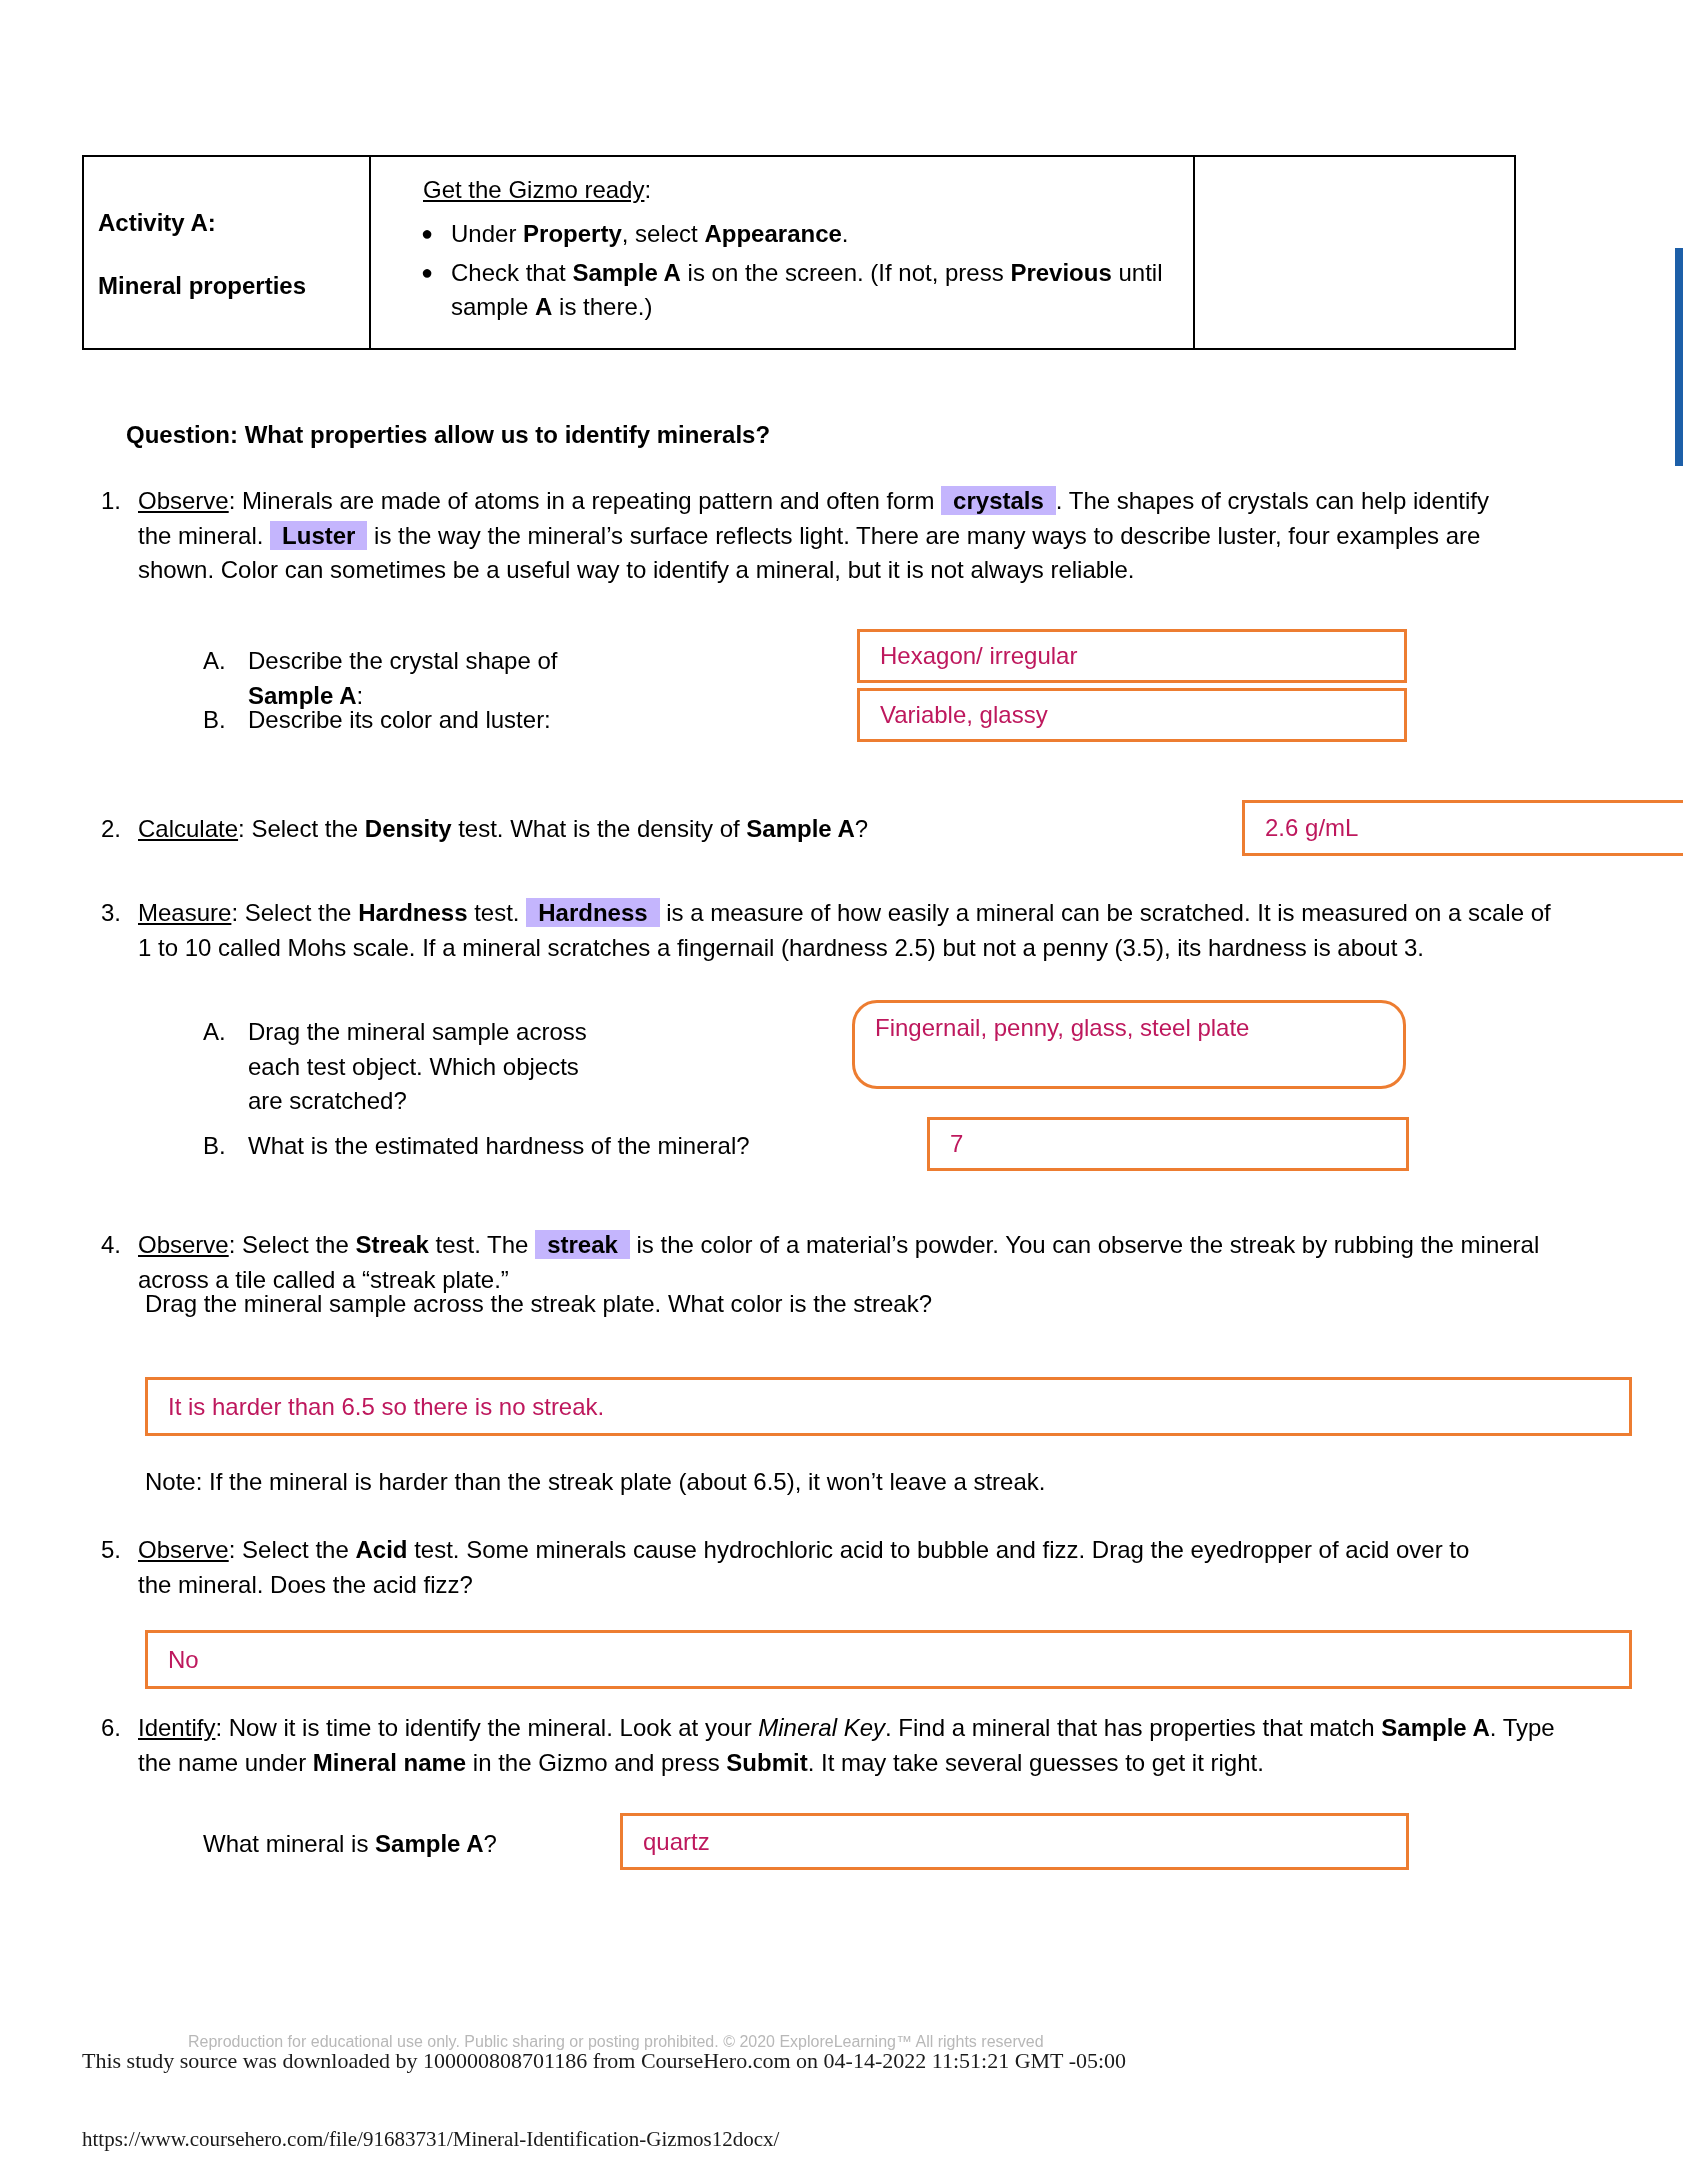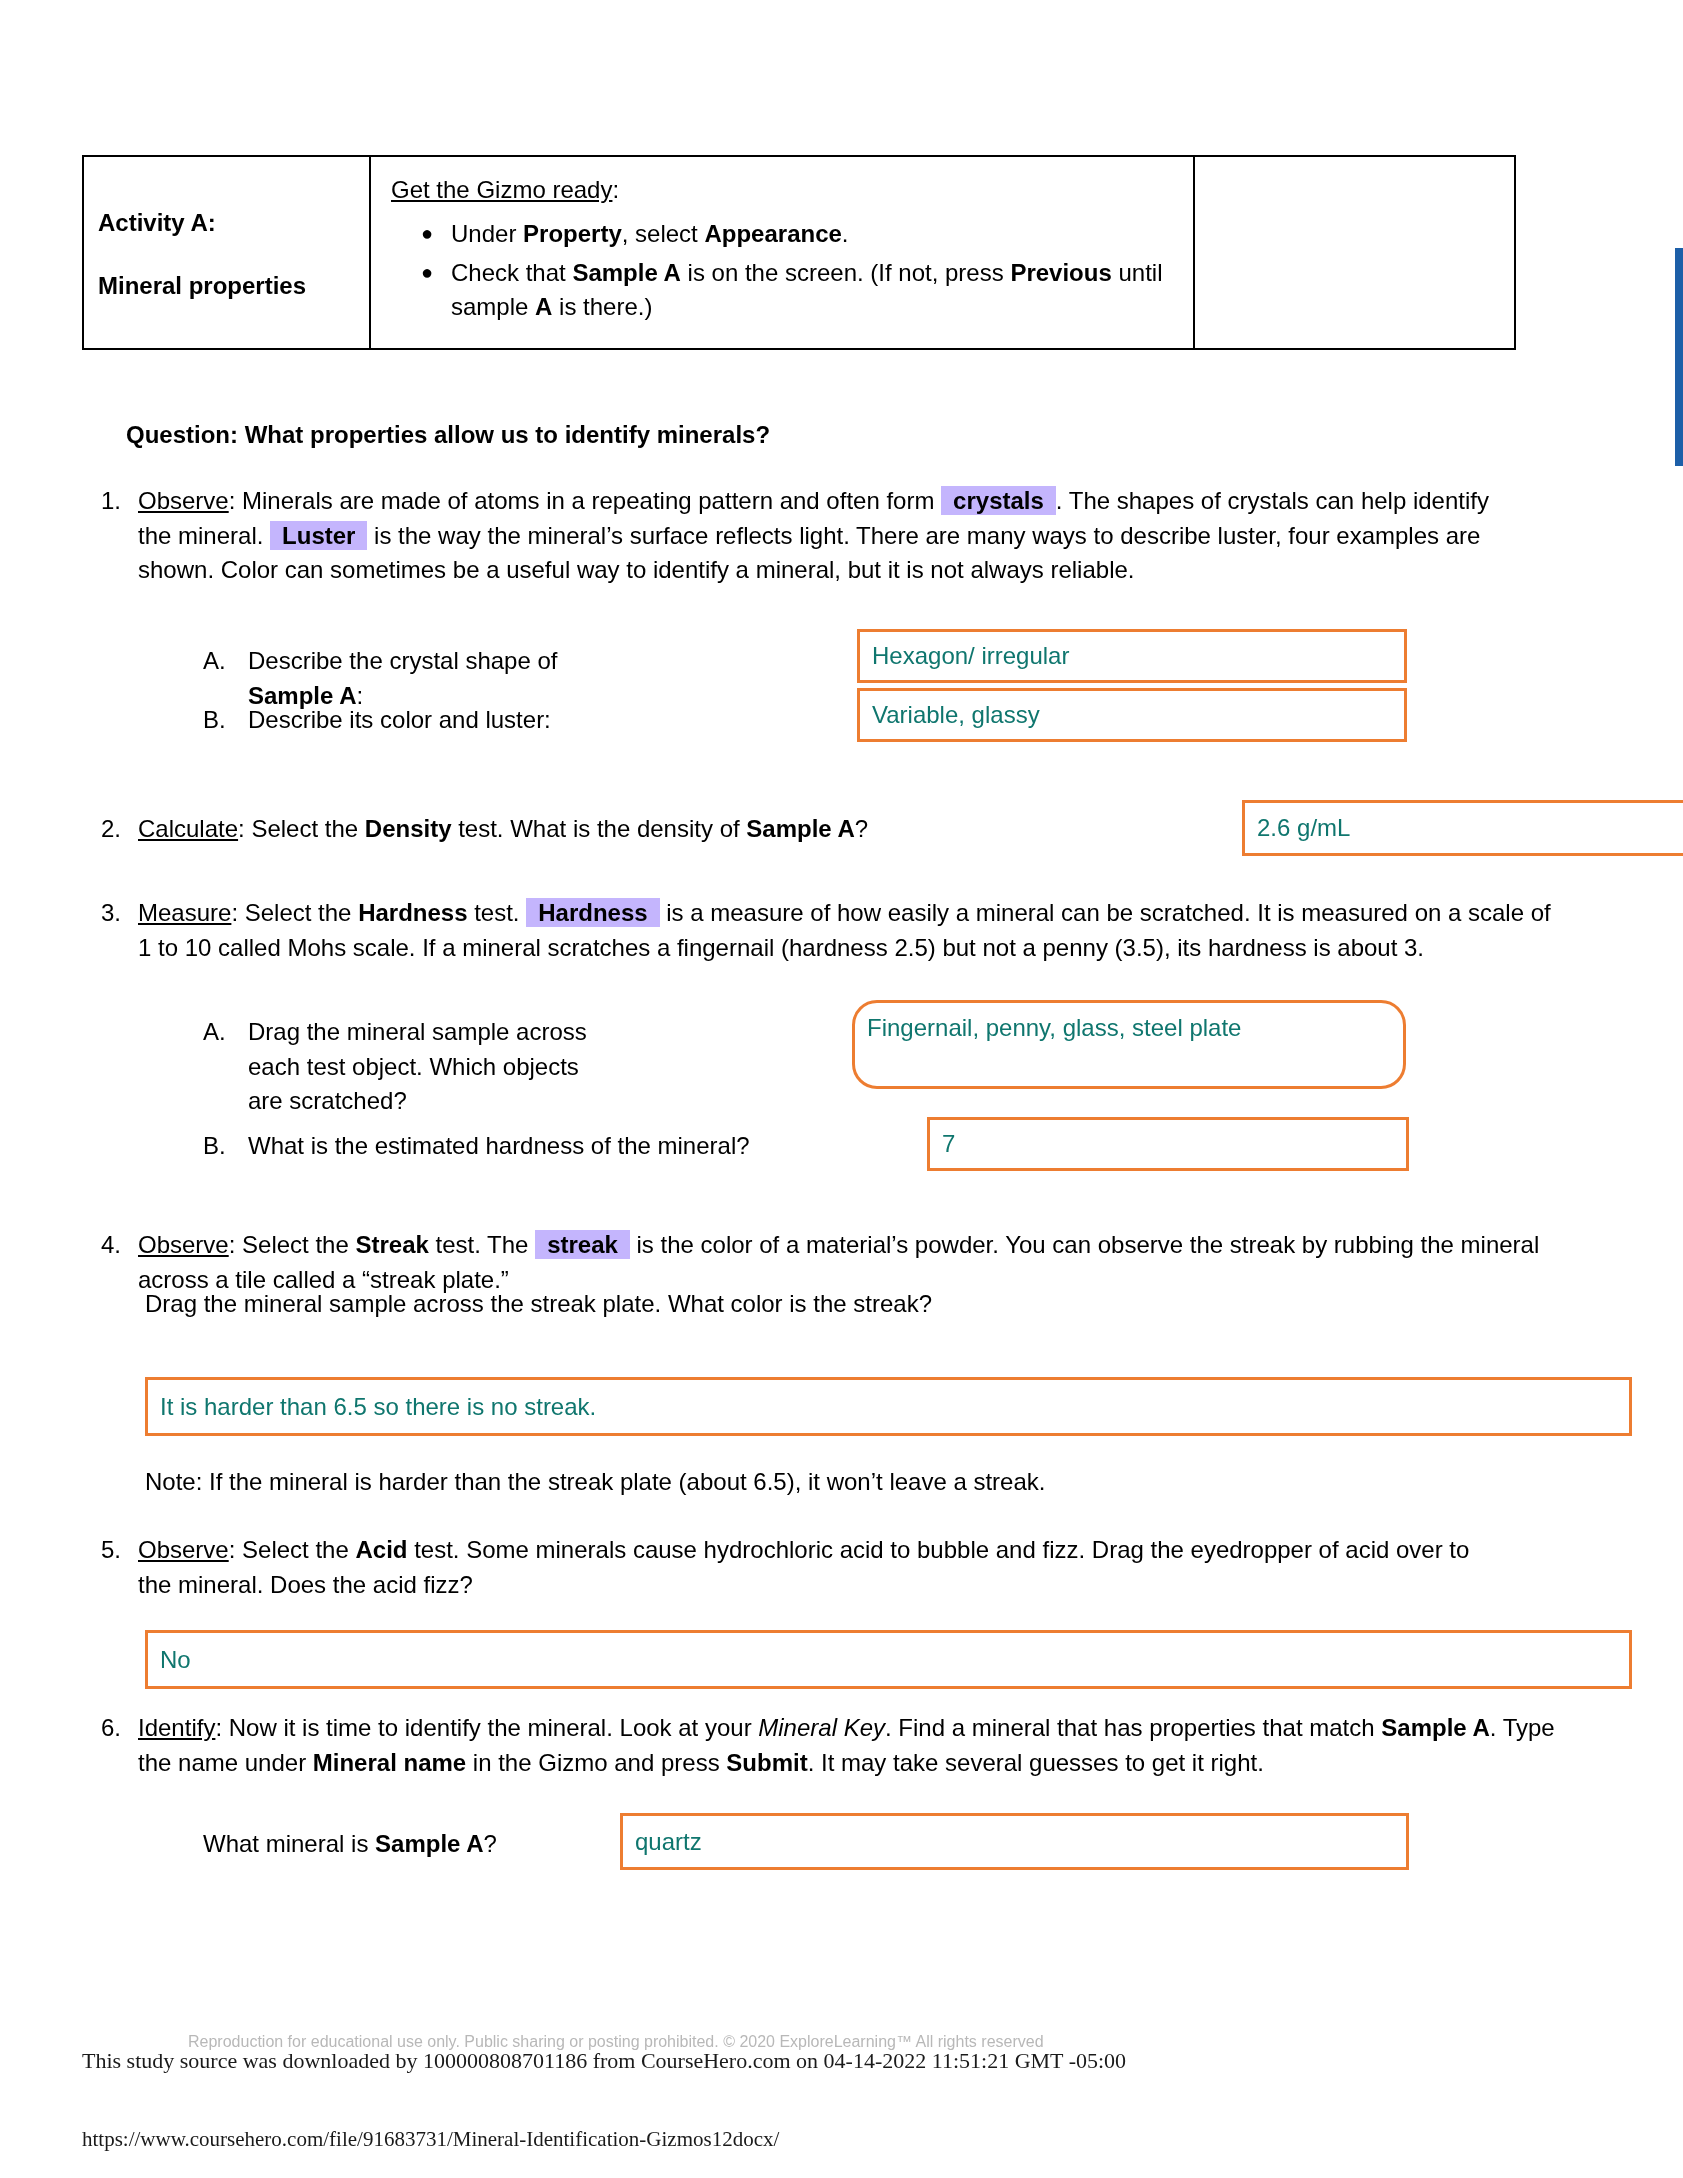--- a/index.html
+++ b/index.html
@@ -68,20 +68,21 @@
   }
   .at-title {
     font-weight: bold;
     font-size: 24px;
     line-height: 1.62;
   }
   .at-head {
     font-size: 24px;
     line-height: 1.45;
     margin-bottom: 9px;
+    margin-left: 32px;
   }
   .u { text-decoration: underline; }
   .b { font-weight: bold; }
   .i { font-style: italic; }
   .hl { background: #c4b5fd; font-weight: bold; padding: 1px 12px; }
 
   .bullet-row {
     display: flex;
     font-size: 24px;
     line-height: 1.43;
@@ -139,22 +140,22 @@
 
   
   .answer-box {
     position: absolute;
     border: 3px solid #ed7d31;
     box-sizing: border-box;
     background: #ffffff;
     font-size: 24px;
     display: flex;
     align-items: center;
-    padding-left: 12px;
-    color: #0f766e;
+    padding-left: 20px;
+    color: #be185d;
   }
   .answer-box.top-align {
     align-items: flex-start;
     padding-top: 11px;
     border-radius: 25px;
   }
 
   
   .footer-reprod {
     position: absolute;

